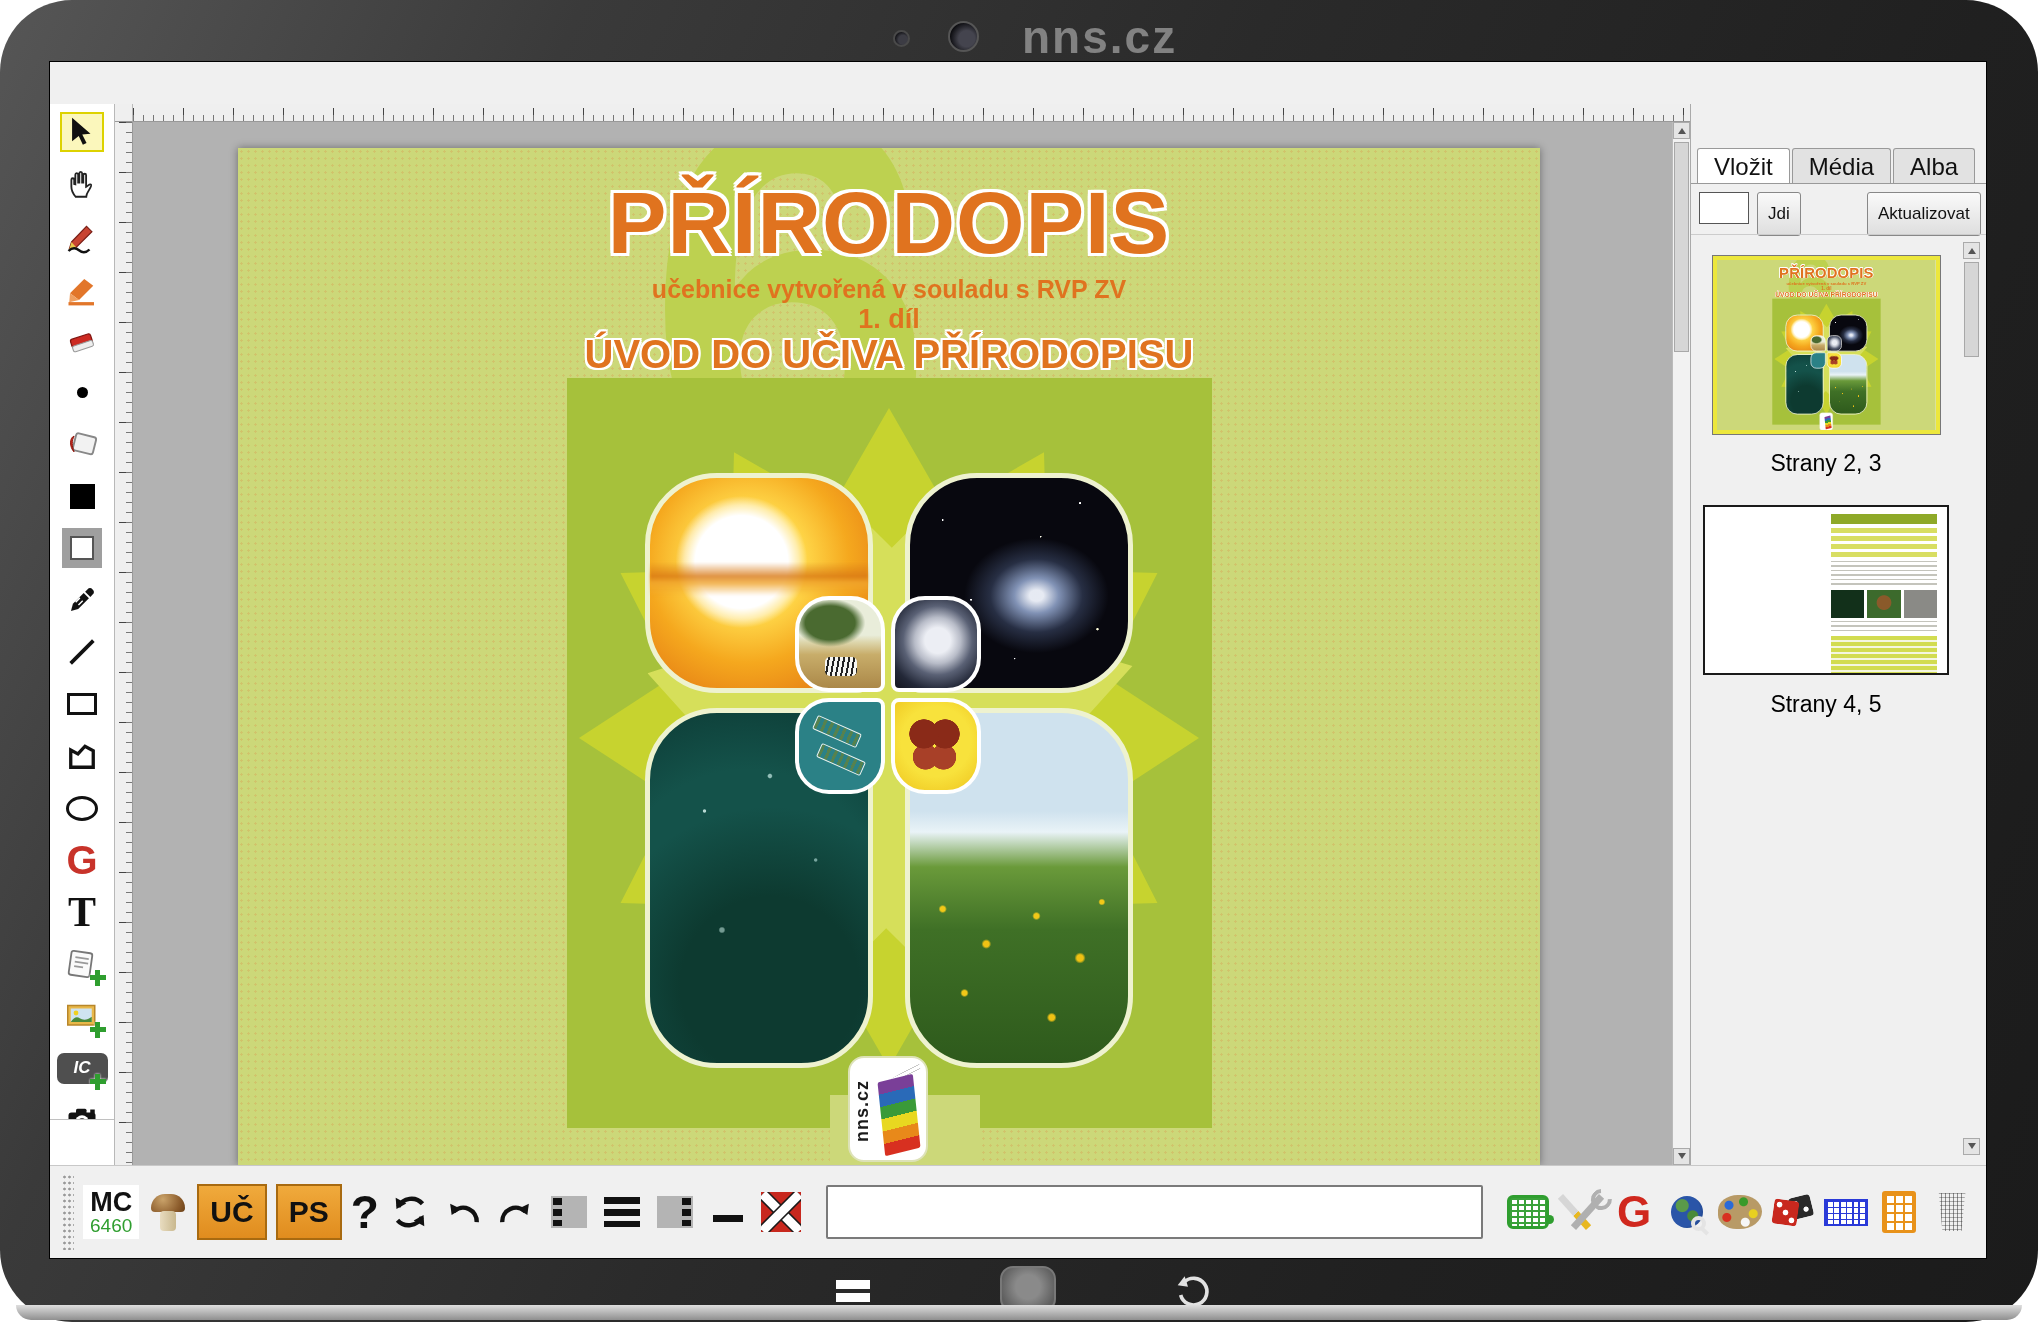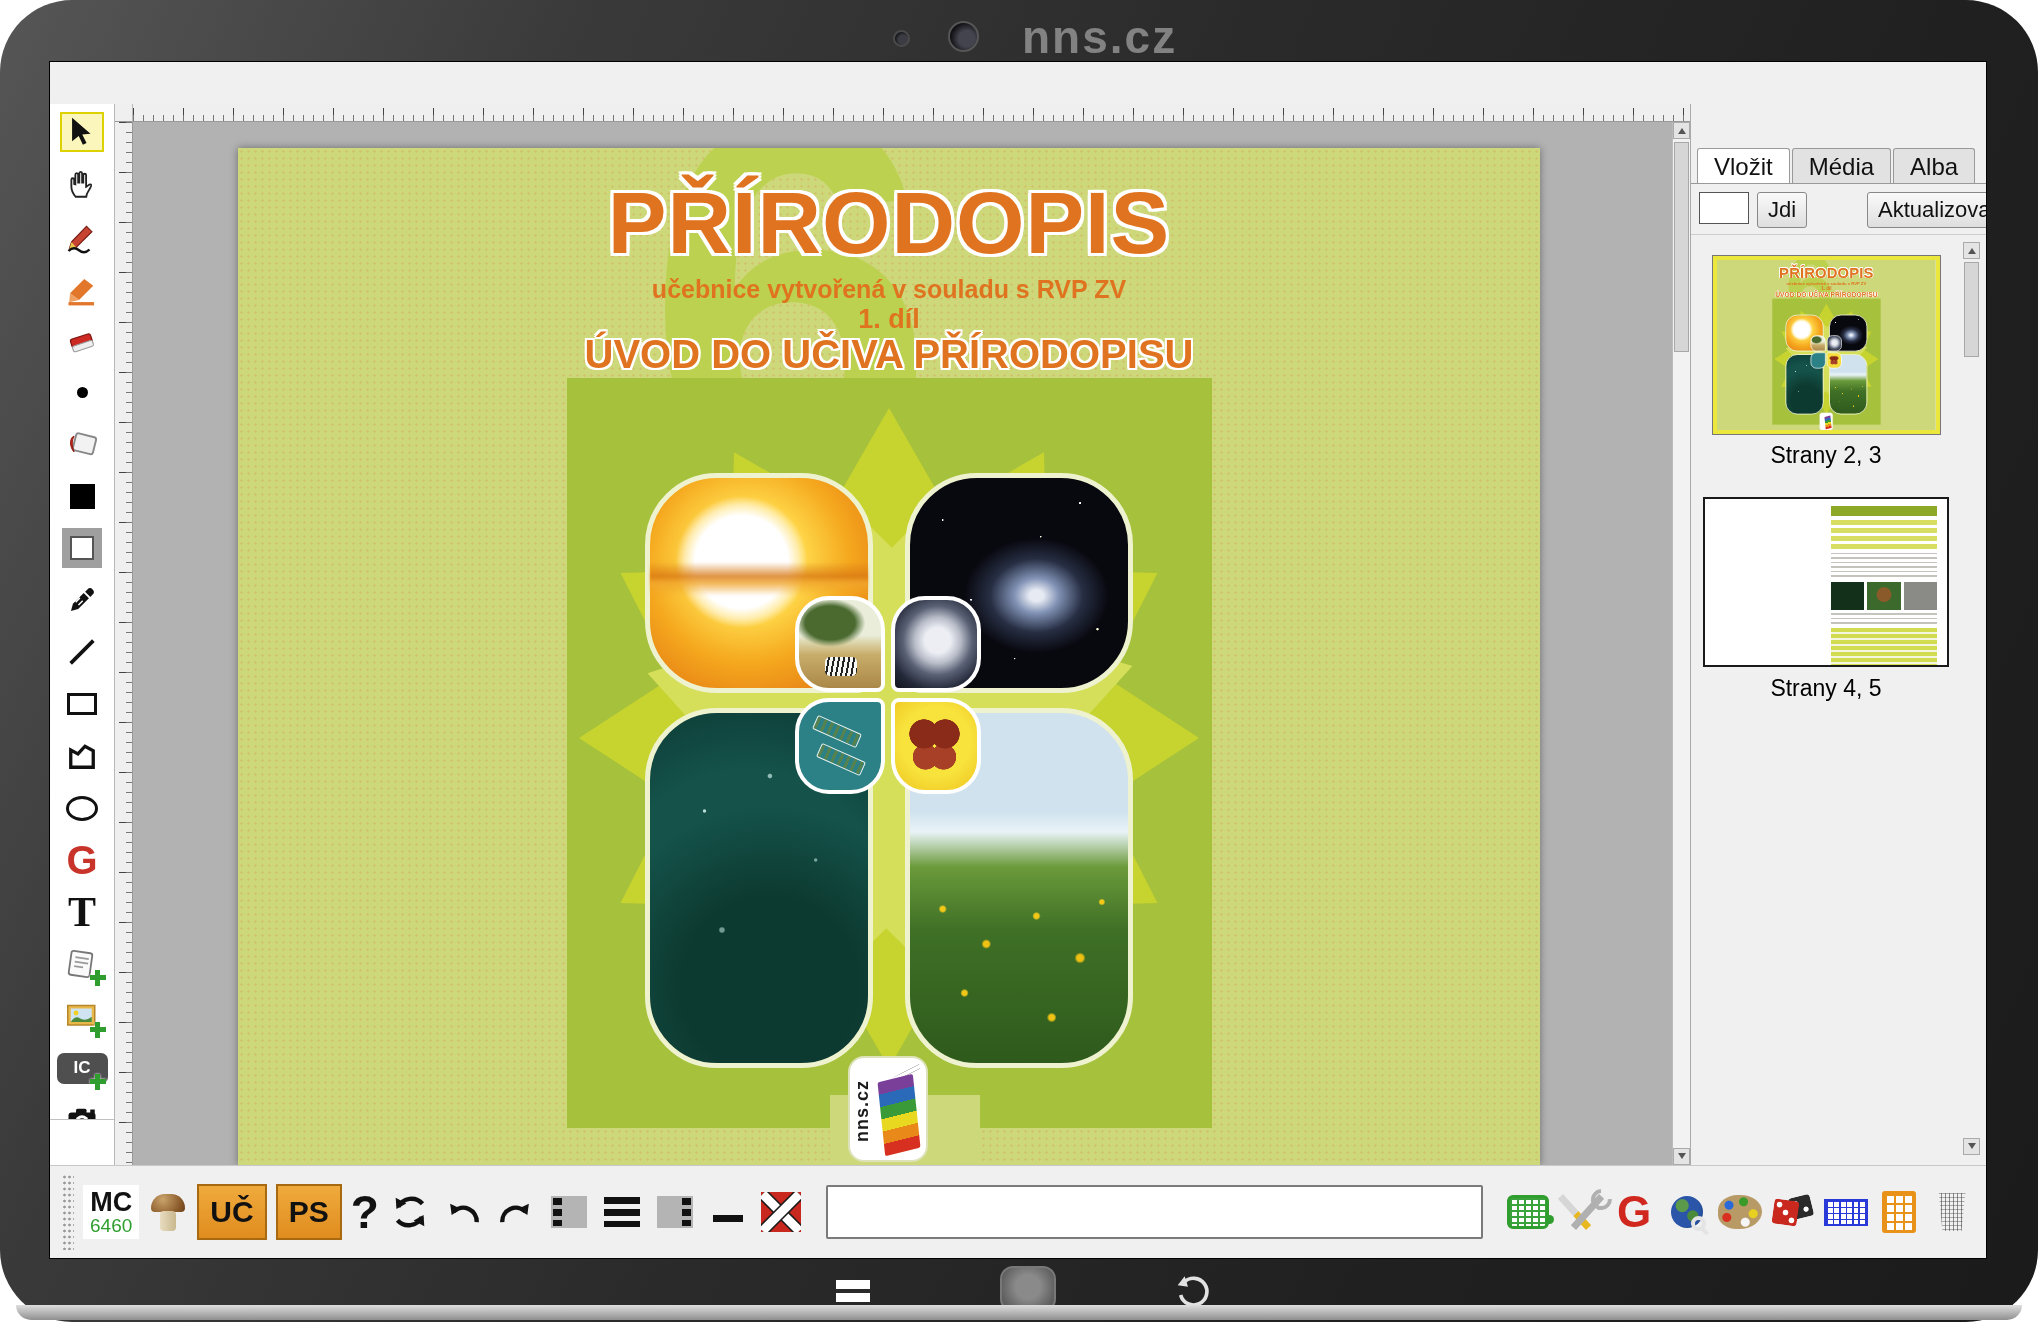--- a/index.html
+++ b/index.html
@@ -36,21 +36,21 @@
   .selbox { background:#fbf7bc; border:2px solid #ddd200; padding:1px 3px; display:flex; }
   .graybox { background:#9f9f9f; padding:8px; display:flex; }
   .wsq { width:24px; height:24px; background:#fff; border:2px solid #555; }
   .bsq { width:25px; height:25px; background:#000; }
   .dot { width:11px; height:11px; border-radius:50%; background:#000; }
   .lshape { width:30px; height:22px; border:3px solid #111; }
   .lell  { width:32px; height:25px; border:3px solid #111; border-radius:50%; }
   .gG { font-size:40px; font-weight:bold; color:#c8332a; line-height:1; }
   .gT { font-size:42px; font-weight:bold; color:#111; font-family:"Liberation Serif",serif; line-height:1; }
   .icbadge { width:51px; height:31px; background:#4f4f4f; border-radius:7px; color:#fff; font-weight:bold; font-size:17px;
-             display:flex; align-items:center; justify-content:center; }
+             display:flex; align-items:center; justify-content:center;font-style:italic; }
   .plus { position:absolute; right:8px; bottom:4px; width:16px; height:16px;
           background:linear-gradient(#2f9e2f,#2f9e2f) center/100% 34% no-repeat,
                      linear-gradient(#2f9e2f,#2f9e2f) center/34% 100% no-repeat;
           filter:drop-shadow(0 0 1px #fff); }
   .tbfoot { position:absolute; left:0; bottom:0; width:64px; height:46px; background:#fff; border-top:1px solid #c0c0c0; }
 
   
   .corner { position:absolute; left:65px; top:42px; width:18px; height:18px; background:#efefef; border-bottom:1px solid #999; border-right:1px solid #bbb; }
   .hruler { position:absolute; left:83px; top:42px; width:1557px; height:18px; background-color:#efefef; border-bottom:1px solid #999;
             background-image:repeating-linear-gradient(to right,#777 0 1px,transparent 1px 10px),
@@ -165,30 +165,30 @@
 
   
   .sidebar { position:absolute; left:1640px; top:42px; width:296px; height:1061px; background:#f0f0f0; border-left:1px solid #aaa; }
   .tabs { position:absolute; left:6px; top:44px; height:35px; display:flex; }
   .tab { font-size:24px; color:#111; padding:4px 16px 0; border:1px solid #999; border-bottom:none; background:#e2e2e2;
          margin-right:2px; border-radius:3px 3px 0 0; }
   .tab.active { background:#fff; position:relative; z-index:2; }
   .tabline { position:absolute; left:0; right:0; top:79px; height:1px; background:#999; }
   .sctrl { position:absolute; left:0; top:88px; height:34px; width:100%; }
   .pginput { position:absolute; left:8px; top:0; width:50px; height:32px; background:#fff; border:1px solid #555; font-size:22px; padding:0 4px; }
-  .sbtn { position:absolute; top:0; height:36px; background:linear-gradient(#fafafa,#dedede); border:1px solid #888;
-          font-size:22px; color:#111; border-radius:3px; padding:0 10px; display:flex; align-items:center; }
+  .sbtn { position:absolute; top:0; height:44px; background:linear-gradient(#fafafa,#dedede); border:1px solid #888;
+          font-size:17px; color:#111; border-radius:3px; padding:0 10px; display:flex; align-items:center; }
   .btn-jdi { left:66px; }
   .btn-akt { left:176px; }
   .sideline { position:absolute; left:0; right:0; top:130px; height:1px; background:#ccc; }
   .thumblist { position:absolute; left:0; top:134px; bottom:0; width:270px; display:flex; flex-direction:column; align-items:center; padding-top:18px; }
   .thumb { display:flex; flex-direction:column; align-items:center; margin-bottom:28px; }
   .thumb-img { position:relative; overflow:hidden; border:2px solid #1a1a1a; background:#fff; width:246px; height:170px; }
   .thumb-img.sel { border:4px solid #ece73c; outline:1px solid #777; width:227px; height:178px; }
-  .caption { margin-top:8px; font-size:23px; color:#000; }
+  .caption { margin-top:16px; font-size:23px; color:#000; }
   .mini-wrap { width:219px; height:170px; overflow:hidden; }
   .mini-wrap .pagecontent { transform:scale(0.168); transform-origin:0 0; }
 
   
   .t45-col { position:absolute; left:52%; top:4%; width:44%; height:92%; }
   .t45-head { height:10px; background:#8ea928; margin-bottom:4px; }
   .t45-txt { height:26px; background:repeating-linear-gradient(#c4c4bc 0 1.5px,transparent 1.5px 4.5px); margin-bottom:3px; }
   .t45-grid { height:30px; margin-bottom:3px;
       background:repeating-linear-gradient(#d8de62 0 5px,#fff 5px 8px),linear-gradient(90deg,transparent 0 46%,#fff 46% 54%,transparent 54%); }
   .t45-photos { display:flex; gap:3px; height:28px; margin-bottom:3px; }

